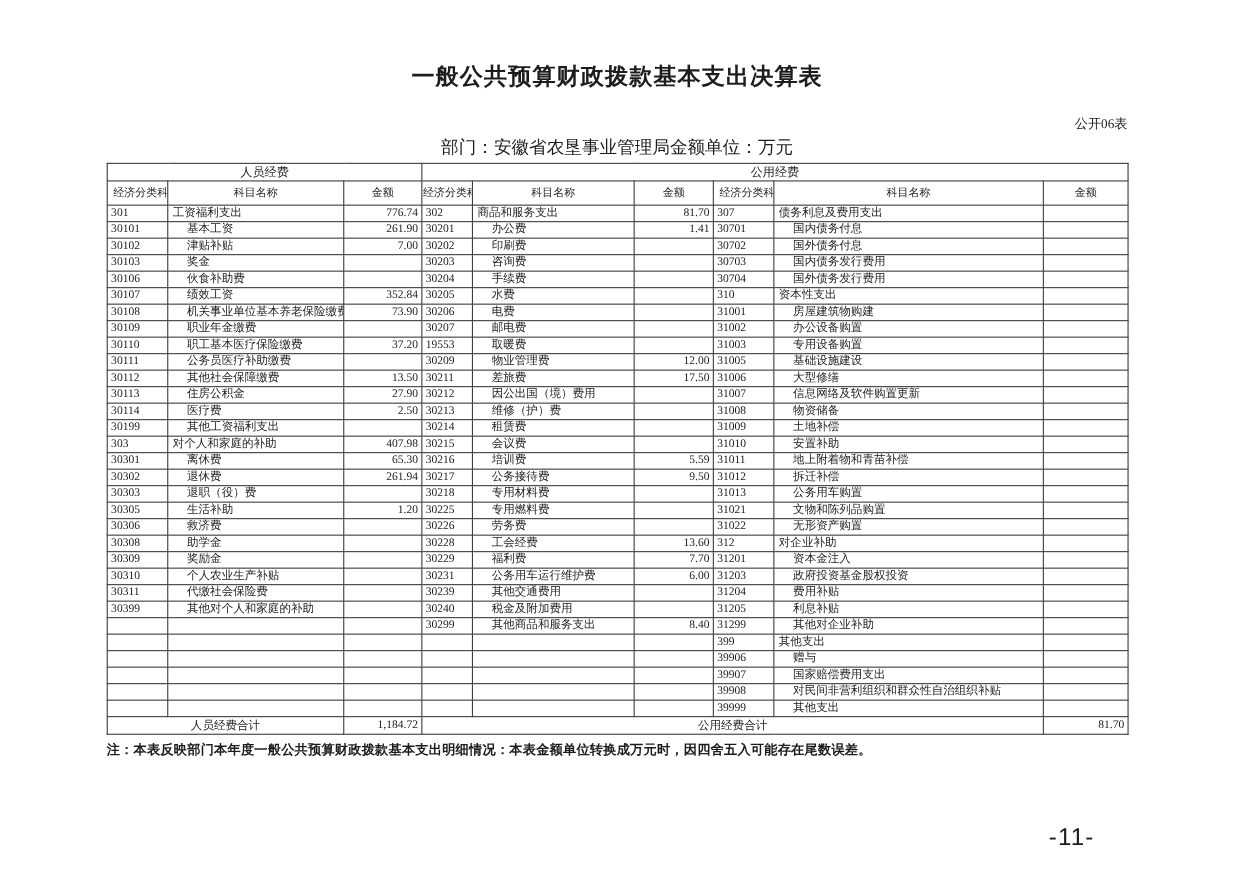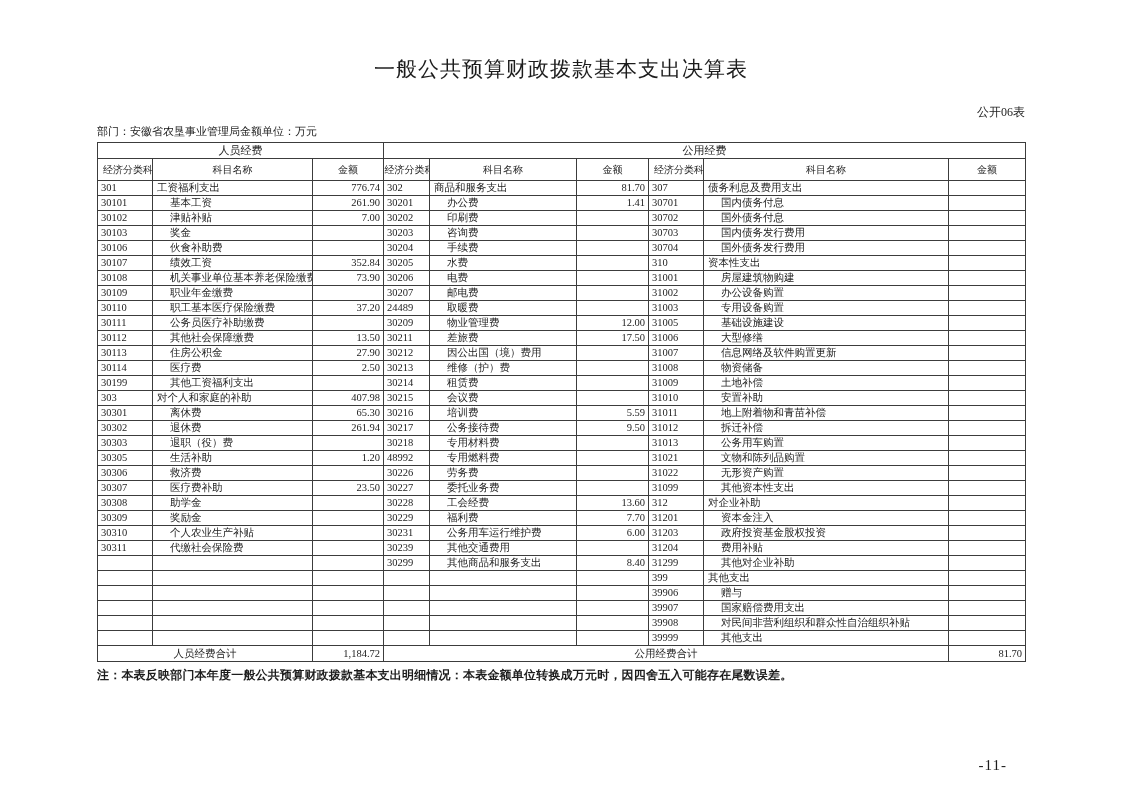--- a/index.html
+++ b/index.html
@@ -9,32 +9,32 @@
     width:1123px; height:794px;
     background:#ffffff;
     font-family:"Liberation Serif", serif;
     color:#1c1c1c;
     padding:55px 98px 0 97px;
     overflow:hidden;
   }
   .doc-title {
     text-align:center;
     font-size:21px;
-    font-weight:normal;
+    font-weight:bold;
     letter-spacing:1px;
   }
   .form-label {
     text-align:right;
     font-size:12px;
     margin-top:21px;
   }
   .meta-row {
     display:flex;
-    justify-content:flex-start;
-    font-size:11px;
+    justify-content:center;
+    font-size:16px;
     margin-top:3px;
     margin-bottom:3px;
   }
   table.budget {
     width:100%;
     border-collapse:collapse;
     table-layout:fixed;
   }
   table.budget th, table.budget td {
     border:1px solid #3c3c3c;
@@ -56,25 +56,25 @@
   tr.total-row td { height:16px; font-size:10.5px; }
   tr.total-row td.tlabel { text-align:center; }
   .note {
     font-size:12px;
     font-weight:bold;
     margin-top:5px;
     letter-spacing:0.2px;
   }
   .page-number {
     position:absolute;
-    right:116px;
+    right:128px;
     bottom:20px;
-    font-size:15px;
+    font-size:22px;
     letter-spacing:1px;
-    font-family:Liberation Serif, serif;
+    font-family:Liberation Sans, sans-serif;
   }
 </style>
 </head>
 <body>
 
 <div class="page">
 
   <div class="doc-title">一般公共预算财政拨款基本支出决算表</div>
 
   <div class="form-label">公开06表</div>
@@ -199,21 +199,21 @@
           <td class="name indent">邮电费</td>
           <td class="amount"></td>
           <td class="code">31002</td>
           <td class="name indent">办公设备购置</td>
           <td class="amount"></td>
         </tr>
         <tr>
           <td class="code">30110</td>
           <td class="name indent">职工基本医疗保险缴费</td>
           <td class="amount">37.20</td>
-          <td class="code">24489</td>
+          <td class="code">19553</td>
           <td class="name indent">取暖费</td>
           <td class="amount"></td>
           <td class="code">31003</td>
           <td class="name indent">专用设备购置</td>
           <td class="amount"></td>
         </tr>
         <tr>
           <td class="code">30111</td>
           <td class="name indent">公务员医疗补助缴费</td>
           <td class="amount"></td>
@@ -309,47 +309,36 @@
           <td class="name indent">专用材料费</td>
           <td class="amount"></td>
           <td class="code">31013</td>
           <td class="name indent">公务用车购置</td>
           <td class="amount"></td>
         </tr>
         <tr>
           <td class="code">30305</td>
           <td class="name indent">生活补助</td>
           <td class="amount">1.20</td>
-          <td class="code">48992</td>
+          <td class="code">30225</td>
           <td class="name indent">专用燃料费</td>
           <td class="amount"></td>
           <td class="code">31021</td>
           <td class="name indent">文物和陈列品购置</td>
           <td class="amount"></td>
         </tr>
         <tr>
           <td class="code">30306</td>
           <td class="name indent">救济费</td>
           <td class="amount"></td>
           <td class="code">30226</td>
           <td class="name indent">劳务费</td>
           <td class="amount"></td>
           <td class="code">31022</td>
           <td class="name indent">无形资产购置</td>
-          <td class="amount"></td>
-        </tr>
-        <tr>
-          <td class="code">30307</td>
-          <td class="name indent">医疗费补助</td>
-          <td class="amount">23.50</td>
-          <td class="code">30227</td>
-          <td class="name indent">委托业务费</td>
-          <td class="amount"></td>
-          <td class="code">31099</td>
-          <td class="name indent">其他资本性支出</td>
           <td class="amount"></td>
         </tr>
         <tr>
           <td class="code">30308</td>
           <td class="name indent">助学金</td>
           <td class="amount"></td>
           <td class="code">30228</td>
           <td class="name indent">工会经费</td>
           <td class="amount">13.60</td>
           <td class="code">312</td>
@@ -380,20 +369,31 @@
         </tr>
         <tr>
           <td class="code">30311</td>
           <td class="name indent">代缴社会保险费</td>
           <td class="amount"></td>
           <td class="code">30239</td>
           <td class="name indent">其他交通费用</td>
           <td class="amount"></td>
           <td class="code">31204</td>
           <td class="name indent">费用补贴</td>
+          <td class="amount"></td>
+        </tr>
+        <tr>
+          <td class="code">30399</td>
+          <td class="name indent">其他对个人和家庭的补助</td>
+          <td class="amount"></td>
+          <td class="code">30240</td>
+          <td class="name indent">税金及附加费用</td>
+          <td class="amount"></td>
+          <td class="code">31205</td>
+          <td class="name indent">利息补贴</td>
           <td class="amount"></td>
         </tr>
         <tr>
           <td class="code"></td>
           <td class="name"></td>
           <td class="amount"></td>
           <td class="code">30299</td>
           <td class="name indent">其他商品和服务支出</td>
           <td class="amount">8.40</td>
           <td class="code">31299</td>

